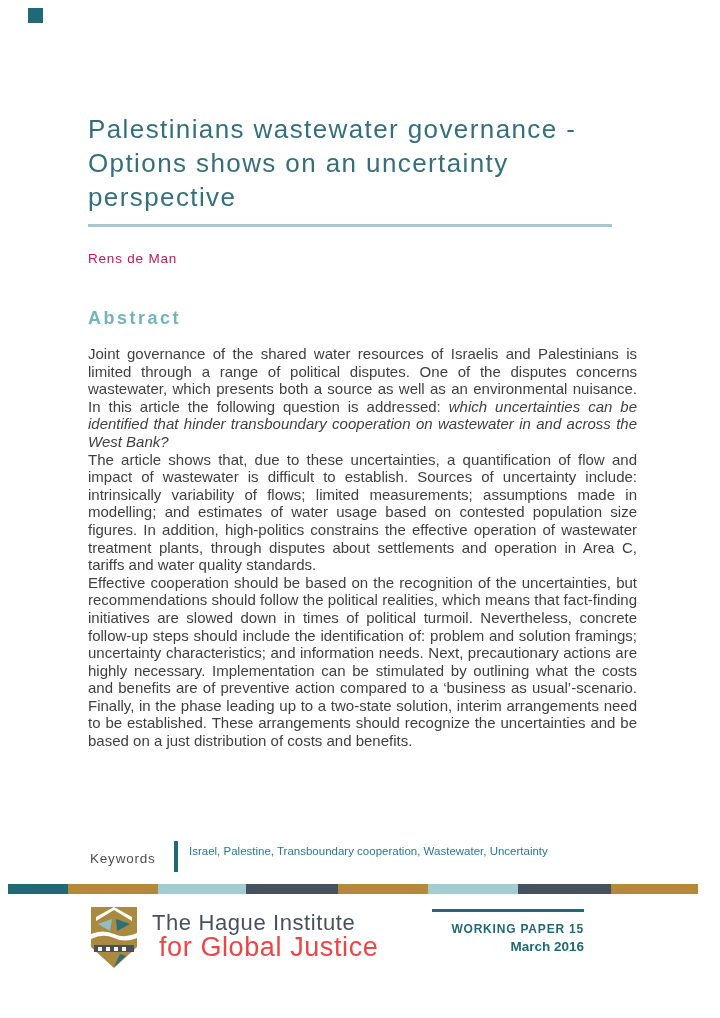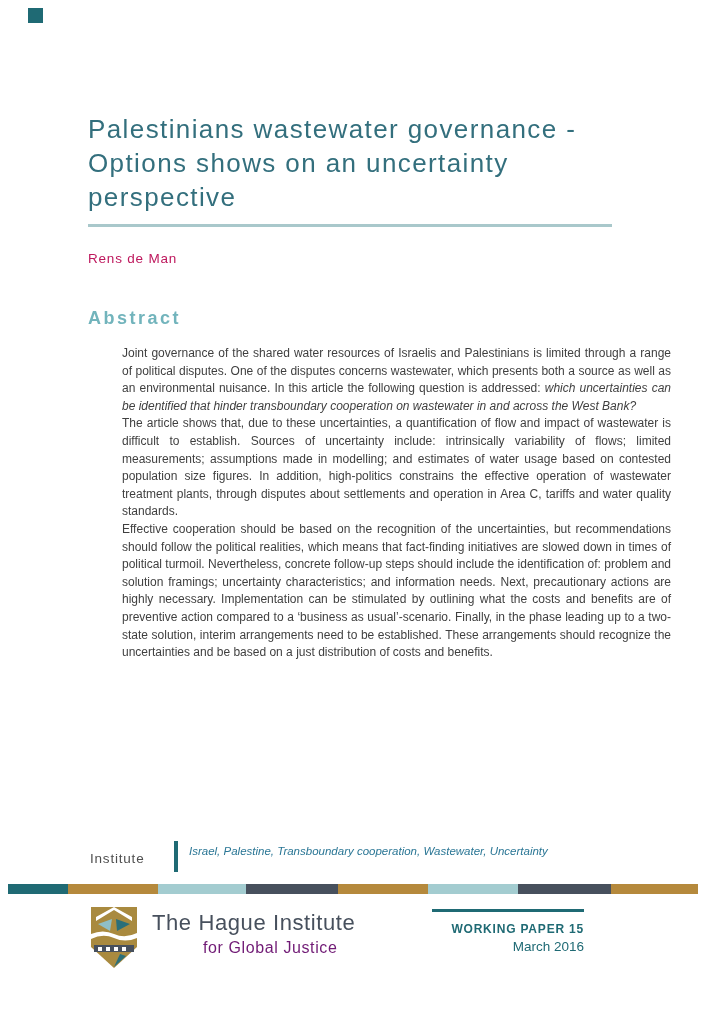--- a/index.html
+++ b/index.html
@@ -34,38 +34,37 @@
     color: #be185d; font-size: 13.5px; letter-spacing: 0.8px;
   }
 
   .abstract-heading {
     position: absolute; left: 88px; top: 308px;
     color: #72b4bc; font-size: 18px; letter-spacing: 2.5px; font-weight: 700;
   }
 
   .abstract-body {
     position: absolute; left: 88px; top: 345px; width: 549px;
-    color: #3f3f3f; font-size: 12px; line-height: 17.6px;
+    color: #3f3f3f; font-size: 15px; line-height: 17.6px;
     text-align: justify;
-    margin-left: 34px;
   }
   .abstract-body p { margin: 0; }
   .italic-q { font-style: italic; }
 
   .keywords-label {
     position: absolute; left: 90px; top: 851px;
     color: #4f4f4f; font-size: 13.5px; letter-spacing: 0.8px;
   }
   .keywords-divider {
     position: absolute; left: 174px; top: 841px;
     width: 3.5px; height: 31px; background: #1f6a74;
   }
   .keywords-text {
     position: absolute; left: 189px; top: 845px; width: 430px;
-    color: #2a7695; font-size: 11.5px; font-style: italic;
+    color: #2a7695; font-size: 11.5px;
   }
 
   .color-bar {
     position: absolute; left: 8px; top: 884px; height: 10px;
     display: flex;
   }
   .seg { height: 10px; }
   .seg-teal  { width: 60px; background: #1f6a74; }
   .seg-gold1 { width: 90px; background: #b5893c; }
   .seg-lt1   { width: 88px; background: #a3ccd0; }
@@ -75,29 +74,28 @@
   .seg-sl2   { width: 93px; background: #47505d; }
   .seg-gold3 { width: 87px; background: #b5893c; }
 
   .footer-logo { position: absolute; left: 90px; top: 907px; width: 48px; height: 62px; }
 
   .institute-name { position: absolute; left: 152px; top: 910px; }
   .institute-line1 {
     color: #47505d; font-size: 22px; letter-spacing: 0.6px; line-height: 25px;
   }
   .institute-line2 {
-    color: #701a75; font-size: 16px; letter-spacing: 0.6px; line-height: 25px;
+    color: #ef4444; font-size: 27px; letter-spacing: 0.6px; line-height: 25px;
     padding-left: 7px;
-    margin-left: 44px;
   }
 
   .wp-block { position: absolute; left: 432px; top: 909px; width: 152px; text-align: right; }
   .wp-rule { width: 152px; height: 3px; background: #1f6a74; margin-bottom: 9px; }
   .wp-title { color: #1f6a74; font-size: 12px; font-weight: 700; letter-spacing: 0.8px; line-height: 17px; }
-  .wp-date  { color: #1f6a74; font-size: 13.5px; font-weight: 400; line-height: 18px; }
+  .wp-date  { color: #1f6a74; font-size: 13.5px; font-weight: 700; line-height: 18px; }
 </style>
 </head>
 <body>
 
 <div class="page">
 
   <div class="corner-square"></div>
 
   <div class="title-block">
     <div>Palestinians wastewater governance -</div>
@@ -110,21 +108,21 @@
   <div class="author-name">Rens de Man</div>
 
   <div class="abstract-heading">Abstract</div>
 
   <div class="abstract-body">
     <p><span>Joint governance of the shared water resources of Israelis and Palestinians is limited through a range of political disputes. One of the disputes concerns wastewater, which presents both a source as well as an environmental nuisance. In this article the following question is addressed: </span><span class="italic-q">which uncertainties can be identified that hinder transboundary cooperation on wastewater in and across the West Bank?</span></p>
     <p>The article shows that, due to these uncertainties, a quantification of flow and impact of wastewater is difficult to establish. Sources of uncertainty include: intrinsically variability of flows; limited measurements; assumptions made in modelling; and estimates of water usage based on contested population size figures. In addition, high-politics constrains the effective operation of wastewater treatment plants, through disputes about settlements and operation in Area C, tariffs and water quality standards.</p>
     <p>Effective cooperation should be based on the recognition of the uncertainties, but recommendations should follow the political realities, which means that fact-finding initiatives are slowed down in times of political turmoil. Nevertheless, concrete follow-up steps should include the identification of: problem and solution framings; uncertainty characteristics; and information needs. Next, precautionary actions are highly necessary. Implementation can be stimulated by outlining what the costs and benefits are of preventive action compared to a ‘business as usual’-scenario. Finally, in the phase leading up to a two-state solution, interim arrangements need to be established. These arrangements should recognize the uncertainties and be based on a just distribution of costs and benefits.</p>
   </div>
 
-  <div class="keywords-label">Institute</div>
+  <div class="keywords-label">Keywords</div>
   <div class="keywords-divider"></div>
   <div class="keywords-text">Israel, Palestine, Transboundary cooperation, Wastewater, Uncertainty</div>
 
   <div class="color-bar">
     <div class="seg seg-teal"></div>
     <div class="seg seg-gold1"></div>
     <div class="seg seg-lt1"></div>
     <div class="seg seg-sl1"></div>
     <div class="seg seg-gold2"></div>
     <div class="seg seg-lt2"></div>

